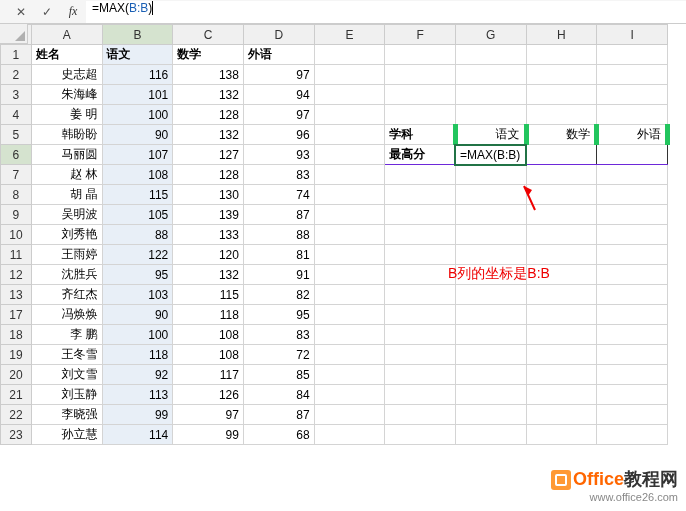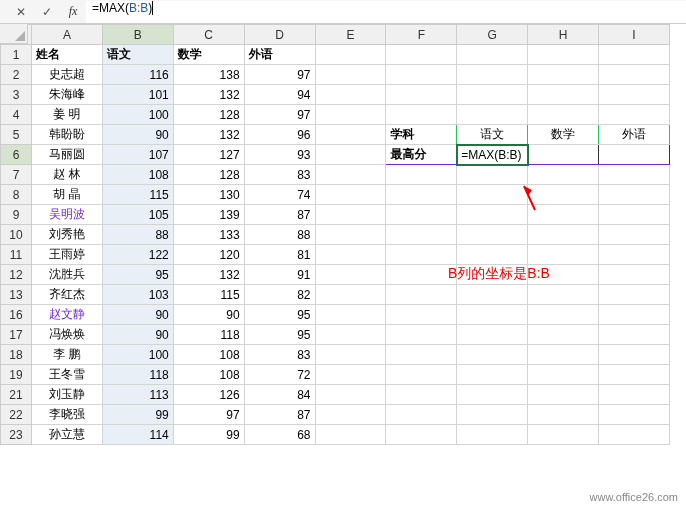--- a/index.html
+++ b/index.html
@@ -20,25 +20,25 @@
     .grid-wrap { position: relative; }
     .select-all { position:absolute; left:0; top:0; width:28px; height:20px; background:#f0f0f0; border-right:1px solid #ccc; border-bottom:1px solid #ccc; }
     .select-all::after { content:''; position:absolute; right:2px; bottom:2px; border:5px solid transparent; border-right-color:#b0b0b0; border-bottom-color:#b0b0b0; }
     
     table.sheet { border-collapse: collapse; table-layout: fixed; width: 670px; margin-left: 0; }
     .sheet th { background: #f0f0f0; font-weight: normal; color: #333; border: 1px solid #ccc; height: 20px; text-align: center; }
     .sheet th.col-hdr { width: 64px; }
     .sheet th.row-hdr { width: 28px; text-align: center; }
     .sheet th.col-hdr.sel, .sheet th.row-hdr.sel { background: #d5e3cf; }
     .sheet td { border: 1px solid #d4d4d4; height: 20px; padding: 0 4px; text-align: right; background: #fff; }
-    .sheet td.txt { text-align: center; }
+    .sheet td.txt { text-align: right; }
     .sheet td.hdr-cell { font-weight: bold; text-align: left; }
     .sheet td.col-b { background: #e8eff7; }
-    .sheet td.red { color: #6d28d9; margin-top: 43px; }
-    .sheet td.boxed-top { border-top:1px solid #333; border-left:1px solid #333; border-right:1px solid #22c55e; }
+    .sheet td.red { color: #000000; margin-top: 43px; }
+    .sheet td.boxed-top { border-top:1px solid #333; border-left:1px solid #333; border-right:5px solid #22c55e; }
     .sheet td.boxed-bot { border-bottom:1px solid #6d28d9; border-left:1px solid #333; border-right:1px solid #333; }
     .sheet td.active-edit { text-align: left; outline: 2px solid #217346; outline-offset: -1px; }
     
     .arrow { position: absolute; left: 520px; top: 182px; pointer-events:none; }
     .annotation { position: absolute; left: 448px; top: 265px; color: #e00; font-size: 14px; pointer-events:none; }
     
     .watermark { position: absolute; right: 8px; bottom: 8px; text-align: right; }
     .wm-top { color: #ff6600; font-weight: bold; font-size: 18px; }
     .wm-top .o-icon { display:inline-block; width:20px; height:20px; background:#ff9933; border-radius:3px; position:relative; vertical-align:middle; margin-right:2px; }
     .wm-top .o-icon::after { content:''; position:absolute; left:4px; top:4px; width:8px; height:8px; border:2px solid #fff; border-radius:2px; }
@@ -230,32 +230,20 @@
           <td class="col-b">103</td>
           <td>115</td>
           <td>82</td>
           <td></td>
           <td></td>
           <td></td>
           <td></td>
           <td></td>
         </tr>
         <tr>
-          <th class="row-hdr">16</th>
-          <td class="txt red">赵文静</td>
-          <td class="col-b">90</td>
-          <td>90</td>
-          <td>95</td>
-          <td></td>
-          <td></td>
-          <td></td>
-          <td></td>
-          <td></td>
-        </tr>
-        <tr>
           <th class="row-hdr">17</th>
           <td class="txt">冯焕焕</td>
           <td class="col-b">90</td>
           <td>118</td>
           <td>95</td>
           <td></td>
           <td></td>
           <td></td>
           <td></td>
           <td></td>
@@ -278,20 +266,32 @@
           <td class="col-b">118</td>
           <td>108</td>
           <td>72</td>
           <td></td>
           <td></td>
           <td></td>
           <td></td>
           <td></td>
         </tr>
         <tr>
+          <th class="row-hdr">20</th>
+          <td class="txt">刘文雪</td>
+          <td class="col-b">92</td>
+          <td>117</td>
+          <td>85</td>
+          <td></td>
+          <td></td>
+          <td></td>
+          <td></td>
+          <td></td>
+        </tr>
+        <tr>
           <th class="row-hdr">21</th>
           <td class="txt">刘玉静</td>
           <td class="col-b">113</td>
           <td>126</td>
           <td>84</td>
           <td></td>
           <td></td>
           <td></td>
           <td></td>
           <td></td>
@@ -325,14 +325,17 @@
 </div>
 
 <svg class="arrow" width="30" height="30">
   <line x1="15" y1="28" x2="4" y2="4" stroke="#e00" stroke-width="2"></line>
   <polygon points="4,4 12,8 8,14" fill="#e00"></polygon>
 </svg>
 
 <div class="annotation">B列的坐标是B:B</div>
 
 <div class="watermark">
+  <div class="wm-top">
+    <span class="o-icon"></span><span>Office</span><span class="blk">教程网</span>
+  </div>
   <div class="wm-url">www.office26.com</div>
 </div>
 
 </body></html>

